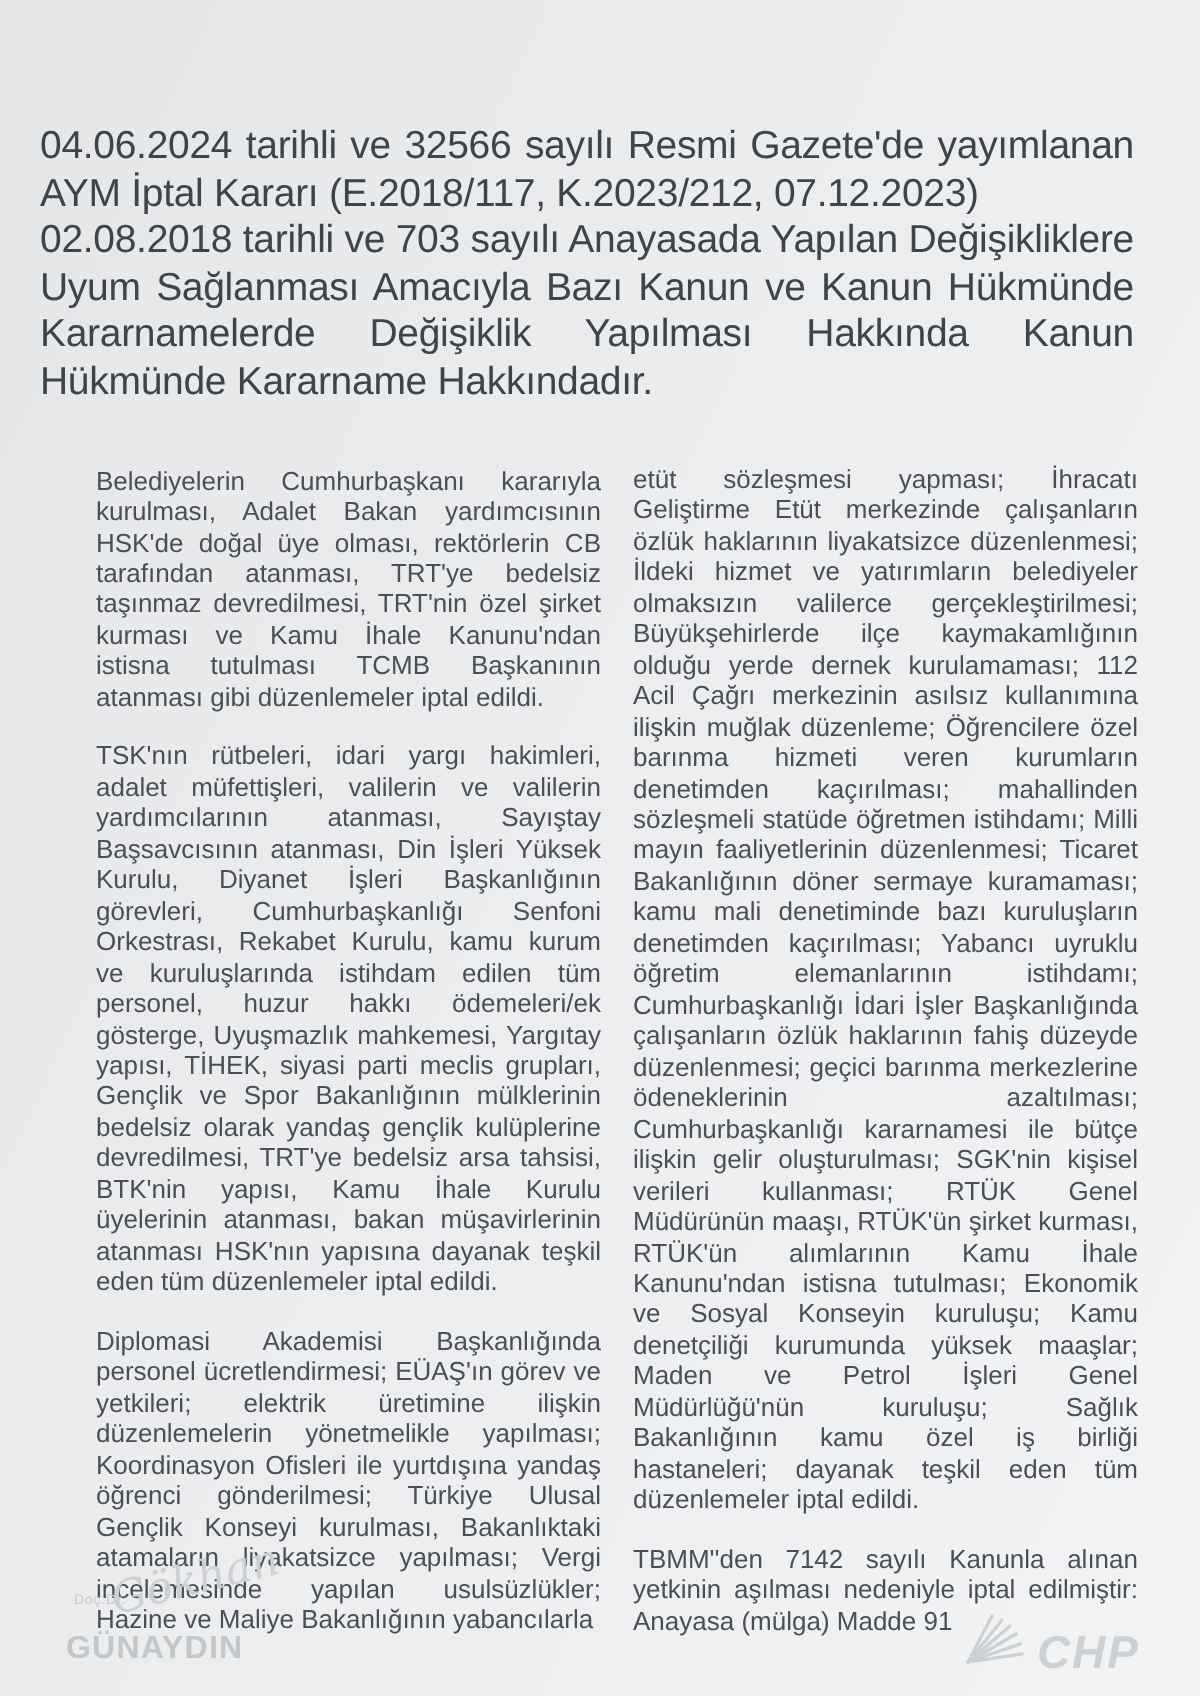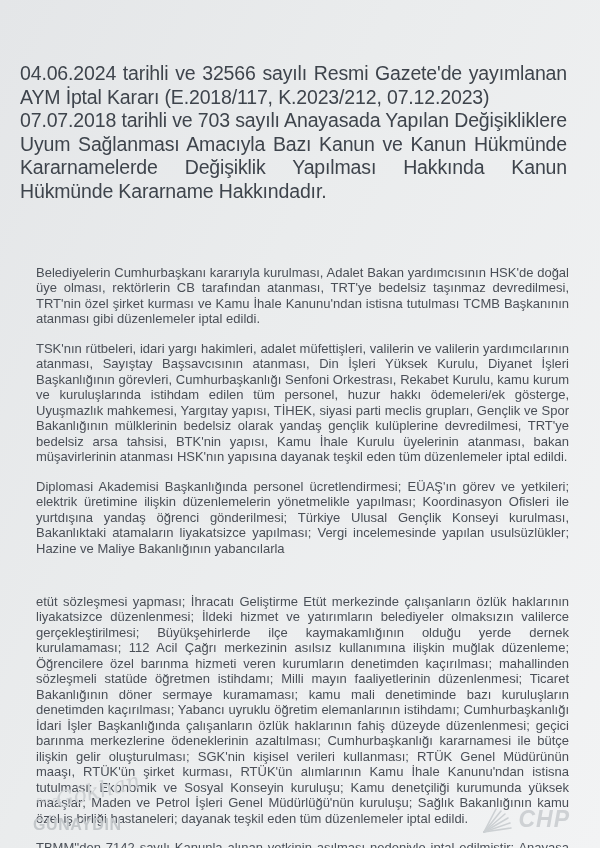--- a/index.html
+++ b/index.html
@@ -21,25 +21,24 @@
     line-height: 1.21;
     text-align: justify;
     letter-spacing: -0.15px;
     font-weight: 500;
   }
   .title-block p { margin: 0; }
 
   
   .columns {
     position: absolute;
-    left: 36px; right: 31px; top: 265px;
+    left: 48px; right: 31px; top: 265px;
     height: 520px;
     display: flex;
     align-items: center;
-    flex-direction: column;
   }
   .col {
     flex: 1 1 0;
     font-size: 13px;
     line-height: 1.19;
     color: #4a4f57;
     text-align: justify;
   }
   .col p { margin: 0 0 14px 0; }
   .col p:last-child { margin-bottom: 0; }
@@ -70,37 +69,37 @@
     white-space: nowrap;
   }
   .sig-name {
     position: absolute; bottom: 2px; left: 0;
     font-size: 16px; font-weight: bold;
     letter-spacing: 0.6px;
     color: #c3c7ca;
   }
   .chp {
     position: absolute; right: 30px; bottom: 10px;
-    display: flex; align-items: flex-start; gap: 3px;
+    display: flex; align-items: flex-end; gap: 3px;
   }
   .chp-text {
     font-size: 23px; font-weight: bold; font-style: italic;
     letter-spacing: 1px;
     color: #ced1d4;
     line-height: 1;
   }
 </style>
 </head>
 <body>
 
 <div class="page">
 
   <div class="title-block">
     <p>04.06.2024 tarihli ve 32566 sayılı Resmi Gazete'de yayımlanan AYM İptal Kararı (E.2018/117, K.2023/212, 07.12.2023)</p>
-    <p>07.07.2018 tarihli ve 703 sayılı Anayasada Yapılan Değişikliklere Uyum Sağlanması Amacıyla Bazı Kanun ve Kanun Hükmünde Kararnamelerde Değişiklik Yapılması Hakkında Kanun Hükmünde Kararname Hakkındadır.</p>
+    <p>02.08.2018 tarihli ve 703 sayılı Anayasada Yapılan Değişikliklere Uyum Sağlanması Amacıyla Bazı Kanun ve Kanun Hükmünde Kararnamelerde Değişiklik Yapılması Hakkında Kanun Hükmünde Kararname Hakkındadır.</p>
   </div>
 
   <div class="columns">
     <div class="col">
       <p>Belediyelerin Cumhurbaşkanı kararıyla kurulması, Adalet Bakan yardımcısının HSK'de doğal üye olması, rektörlerin CB tarafından atanması, TRT'ye bedelsiz taşınmaz devredilmesi, TRT'nin özel şirket kurması ve Kamu İhale Kanunu'ndan istisna tutulması TCMB Başkanının atanması gibi düzenlemeler iptal edildi.</p>
       <p>TSK'nın rütbeleri, idari yargı hakimleri, adalet müfettişleri, valilerin ve valilerin yardımcılarının atanması, Sayıştay Başsavcısının atanması, Din İşleri Yüksek Kurulu, Diyanet İşleri Başkanlığının görevleri, Cumhurbaşkanlığı Senfoni Orkestrası, Rekabet Kurulu, kamu kurum ve kuruluşlarında istihdam edilen tüm personel, huzur hakkı ödemeleri/ek gösterge, Uyuşmazlık mahkemesi, Yargıtay yapısı, TİHEK, siyasi parti meclis grupları, Gençlik ve Spor Bakanlığının mülklerinin bedelsiz olarak yandaş gençlik kulüplerine devredilmesi, TRT'ye bedelsiz arsa tahsisi, BTK'nin yapısı, Kamu İhale Kurulu üyelerinin atanması, bakan müşavirlerinin atanması HSK'nın yapısına dayanak teşkil eden tüm düzenlemeler iptal edildi.</p>
       <p>Diplomasi Akademisi Başkanlığında personel ücretlendirmesi; EÜAŞ'ın görev ve yetkileri; elektrik üretimine ilişkin düzenlemelerin yönetmelikle yapılması; Koordinasyon Ofisleri ile yurtdışına yandaş öğrenci gönderilmesi; Türkiye Ulusal Gençlik Konseyi kurulması, Bakanlıktaki atamaların liyakatsizce yapılması; Vergi incelemesinde yapılan usulsüzlükler; Hazine ve Maliye Bakanlığının yabancılarla</p>
     </div>
     <div class="divider"></div>
     <div class="col">

